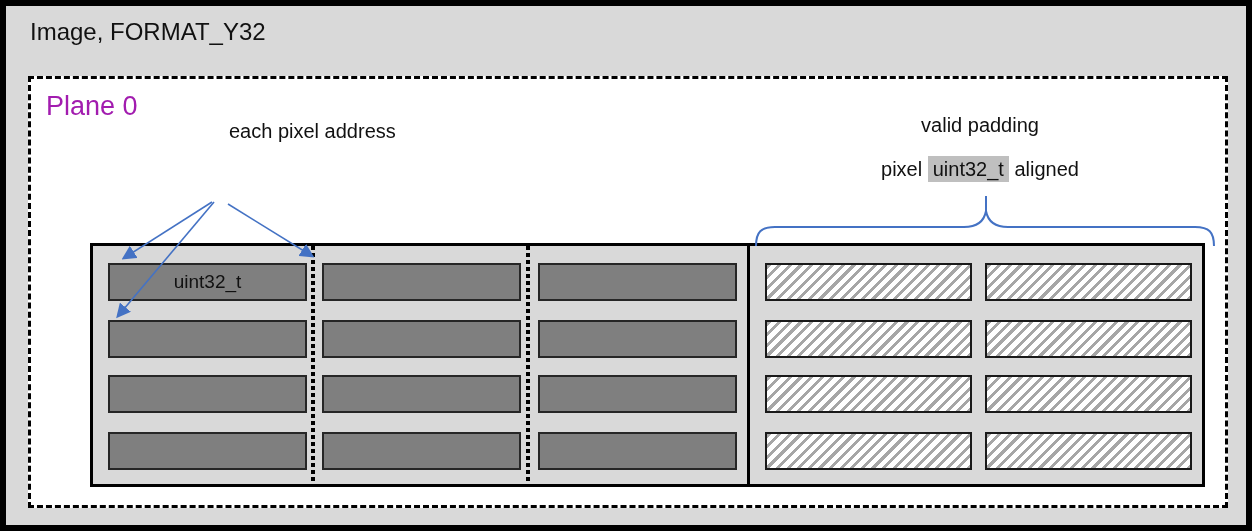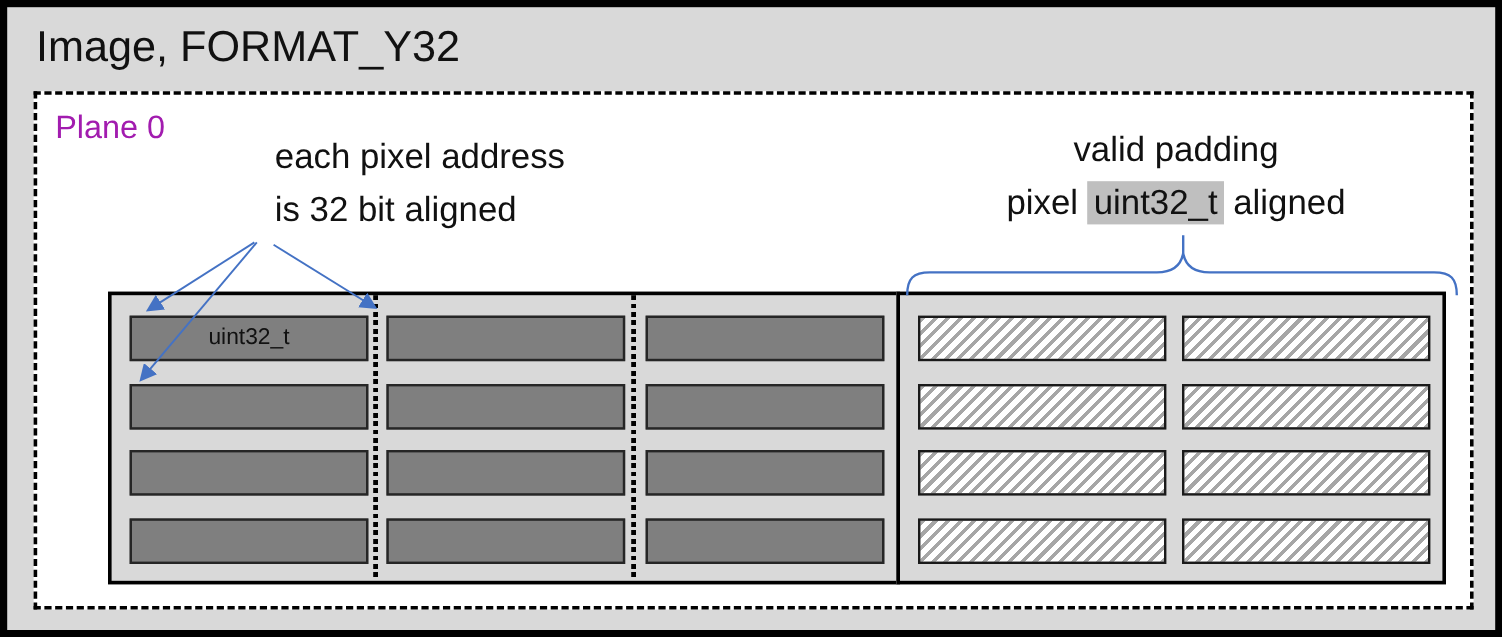--- a/index.html
+++ b/index.html
@@ -13,21 +13,21 @@
     width: 1252px;
     height: 531px;
     background: #d9d9d9;
     border: 6px solid #000000;
     overflow: hidden;
   }
   .image-title {
     position: absolute;
     left: 24px;
     top: 12px;
-    font-size: 36px;
+    font-size: 24px;
     color: #111111;
     white-space: nowrap;
   }
   .plane-box {
     position: absolute;
     left: 22px;   
     top: 70px;    
     width: 1200px;
     height: 432px;
     background: #ffffff;
@@ -35,21 +35,21 @@
   }
   .plane-label {
     position: absolute;
     left: 15px;
     top: 12px;
     font-size: 27px;
     color: #a21caf;
   }
   .annotation {
     position: absolute;
-    font-size: 29px;
+    font-size: 20px;
     line-height: 44px;
     color: #111111;
   }
   .ann-alignment { left: 198px; top: 30px; text-align: left; }
   .ann-padding   { left: 619px; top: 24px; width: 660px; text-align: center; }
   .hl {
     background: #bfbfbf;
     padding: 2px 5px;
   }
   .block {
@@ -111,21 +111,20 @@
 <div class="canvas">
 
   <div class="image-title">Image, FORMAT_Y32</div>
 
   <div class="plane-box">
 
     <div class="plane-label">Plane 0</div>
 
     <div class="annotation ann-alignment">
       <div>each pixel address</div>
-      <div>is 32 bit aligned</div>
     </div>
 
     <div class="annotation ann-padding">
       <div>valid padding</div>
       <div><span>pixel </span><span class="hl">uint32_t</span><span> aligned</span></div>
     </div>
 
     <div class="block pixel-block">
       <div class="dotted-sep" style="left:218px"></div>
       <div class="dotted-sep" style="left:433px"></div>

